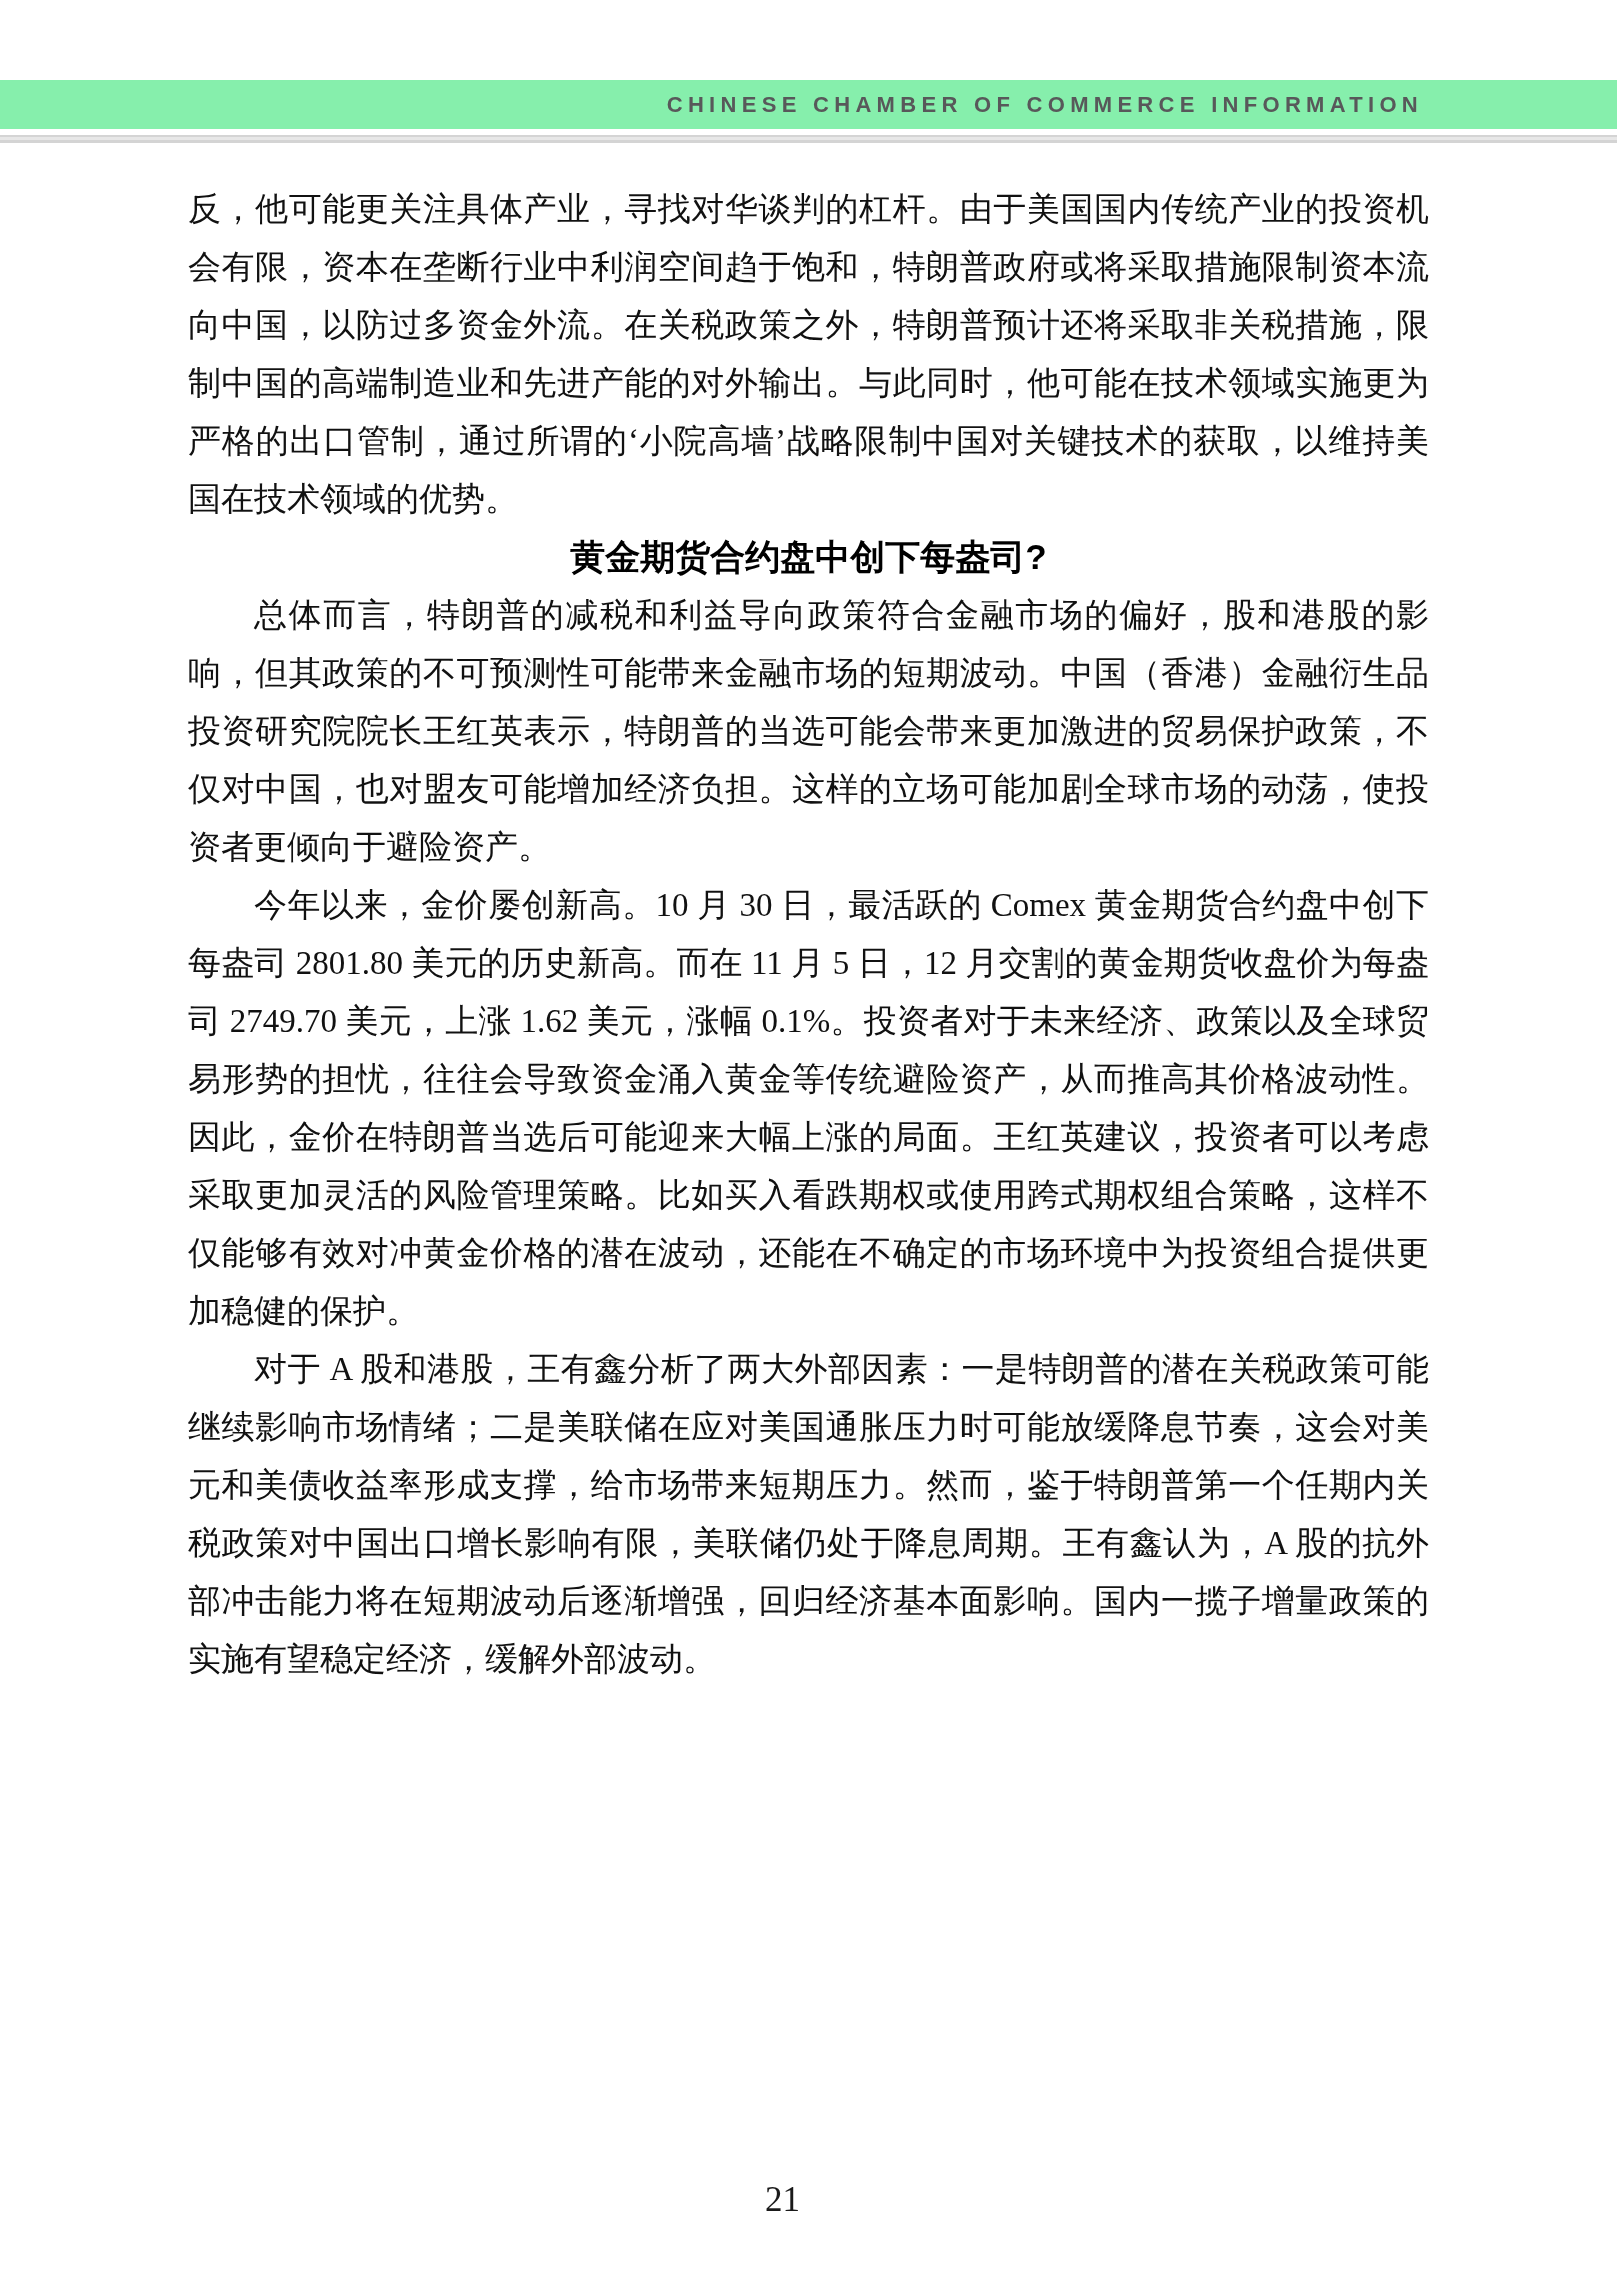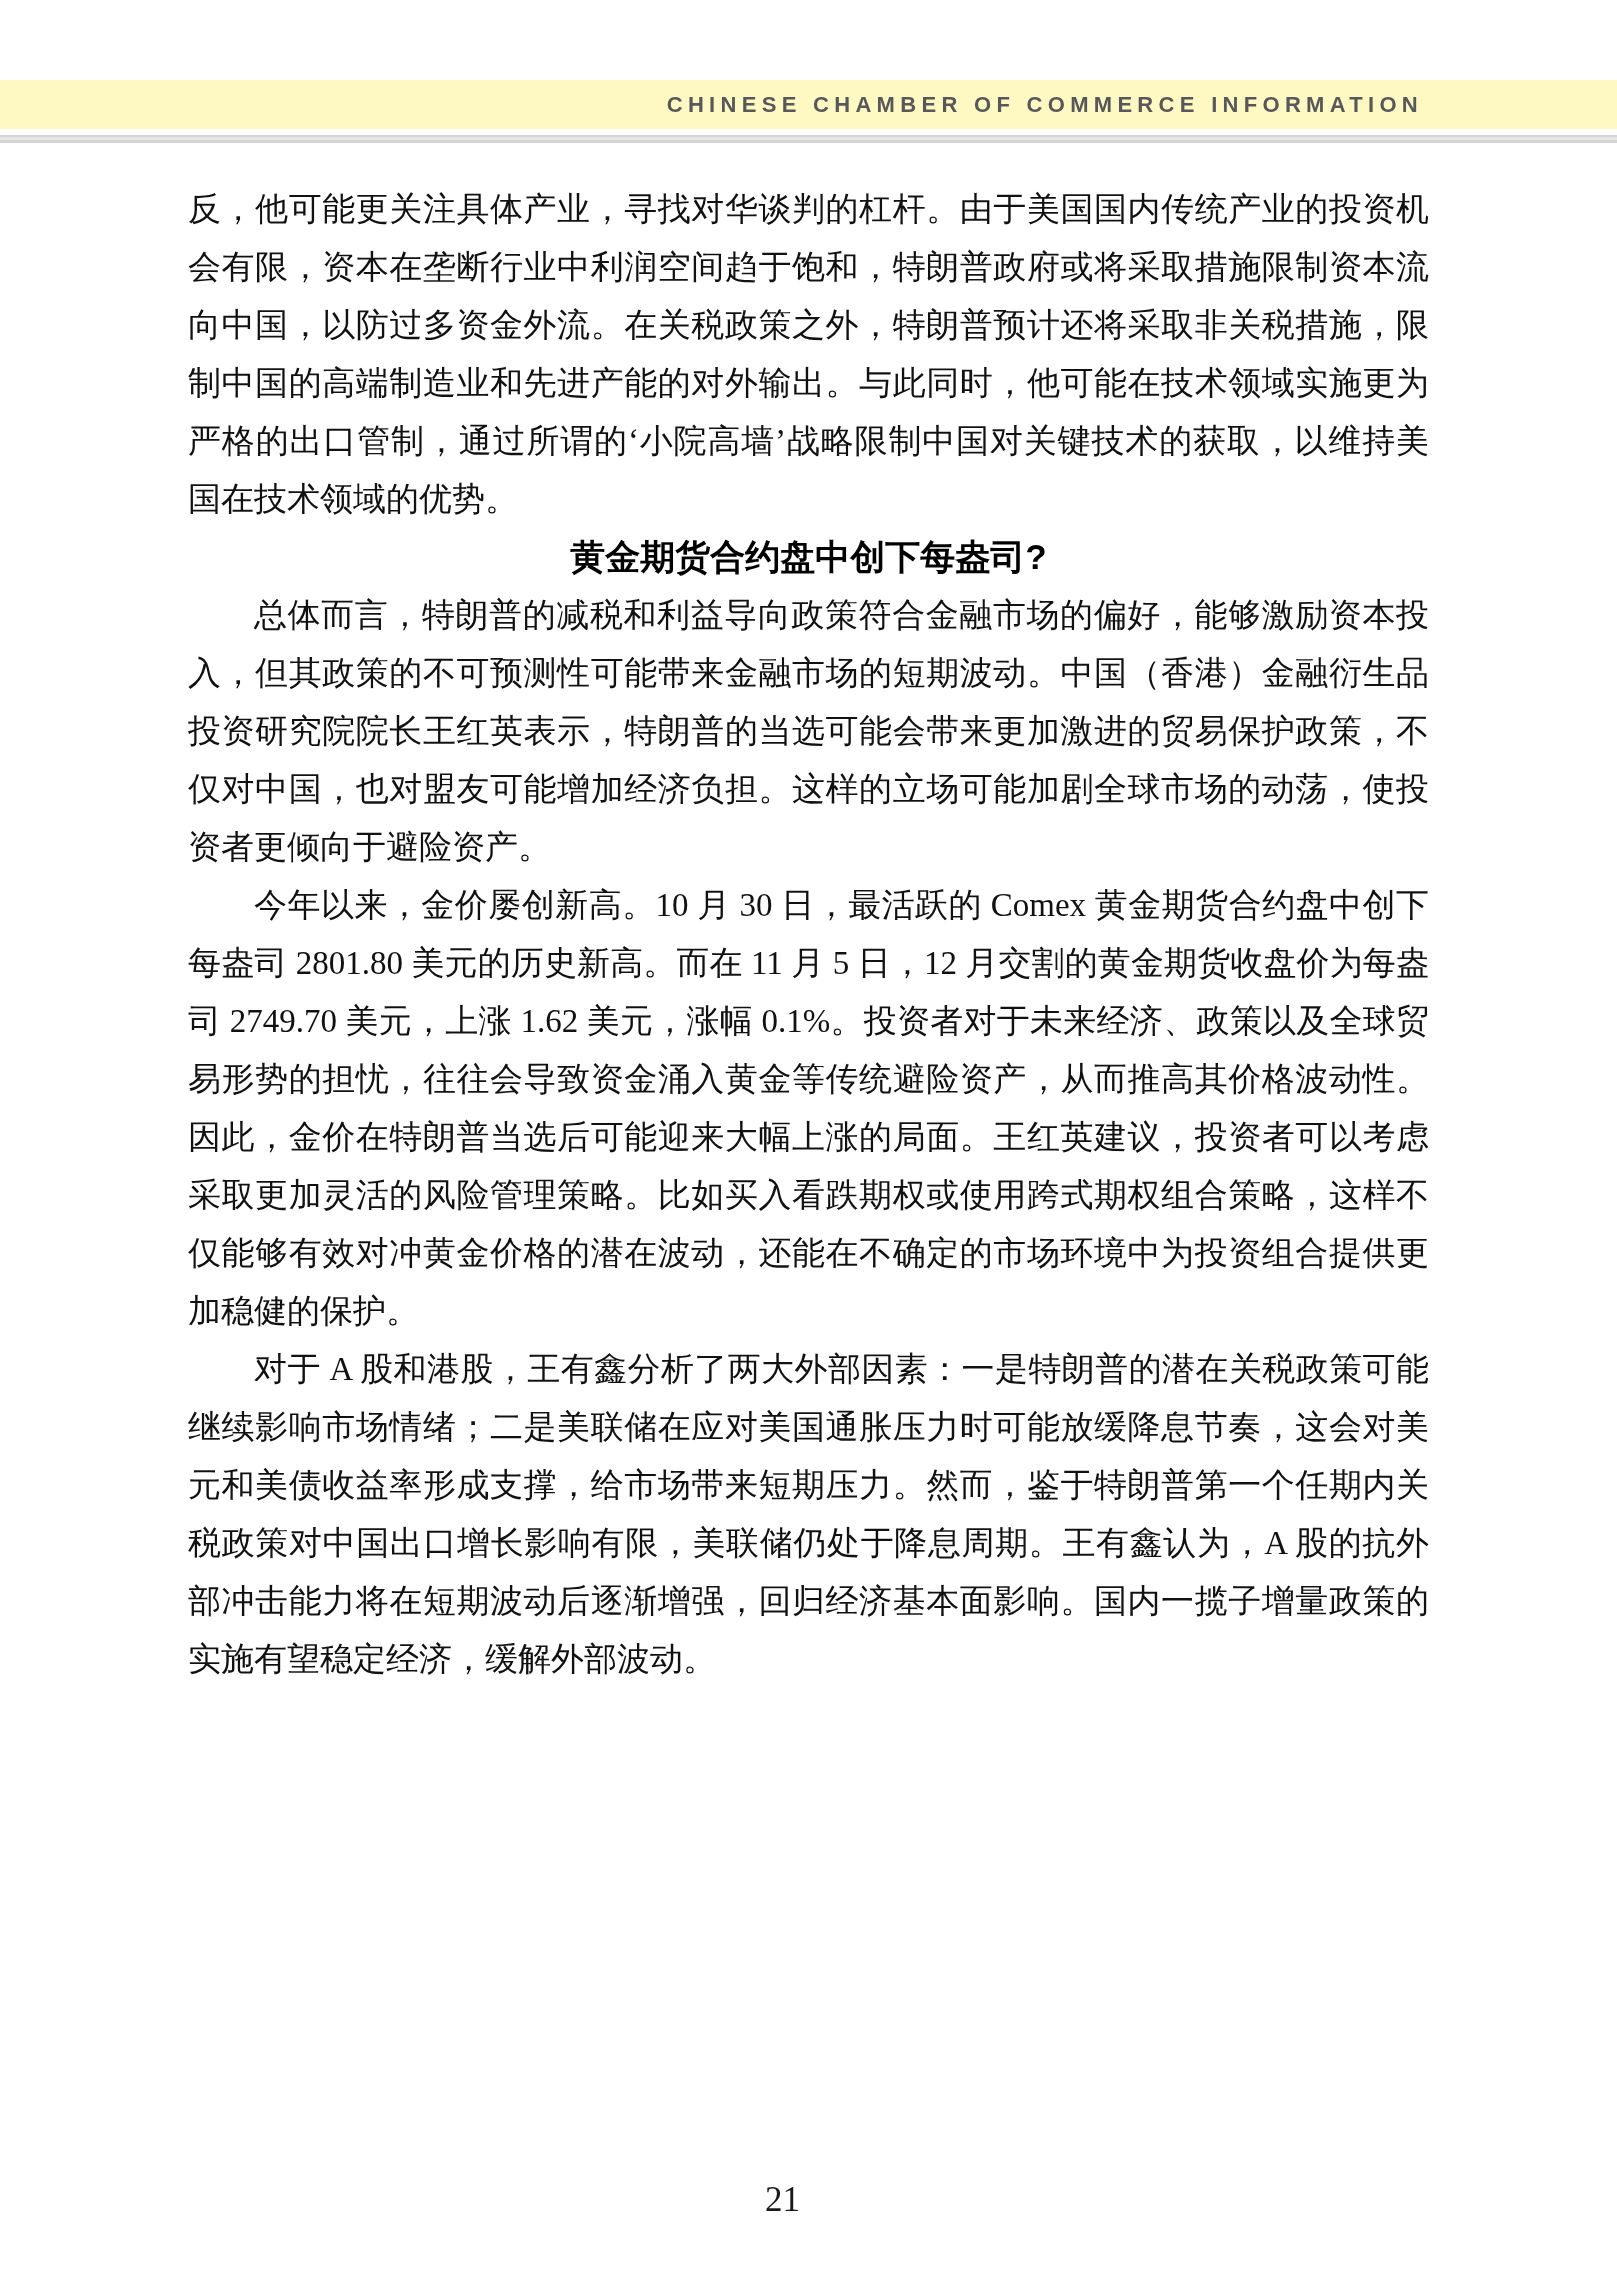--- a/index.html
+++ b/index.html
@@ -10,21 +10,21 @@
     position: relative;
     overflow: hidden;
     font-family: "Liberation Serif", "DejaVu Serif", serif;
   }
   .banner {
     position: absolute;
     top: 80px;
     left: 0;
     width: 1617px;
     height: 49px;
-    background: #fef9c3;
+    background: #86efac;
   }
   .banner-text {
     position: absolute;
     top: 0;
     right: 194px;
     height: 49px;
     line-height: 49px;
     font-family: "Liberation Sans", "DejaVu Sans", sans-serif;
     font-size: 22px;
     font-weight: bold;
@@ -82,21 +82,21 @@
     <span class="banner-text">CHINESE CHAMBER OF COMMERCE INFORMATION</span>
   </div>
 
   <div class="divider-bar"></div>
 
   <div class="article">
     <p class="para lead">反，他可能更关注具体产业，寻找对华谈判的杠杆。由于美国国内传统产业的投资机会有限，资本在垄断行业中利润空间趋于饱和，特朗普政府或将采取措施限制资本流向中国，以防过多资金外流。在关税政策之外，特朗普预计还将采取非关税措施，限制中国的高端制造业和先进产能的对外输出。与此同时，他可能在技术领域实施更为严格的出口管制，通过所谓的‘小院高墙’战略限制中国对关键技术的获取，以维持美国在技术领域的优势。</p>
 
     <h2 class="heading">黄金期货合约盘中创下每盎司?</h2>
 
-    <p class="para">总体而言，特朗普的减税和利益导向政策符合金融市场的偏好，能够激励资本投入，但其政策的不可预测性可能带来金融市场的短期波动。中国（香港）金融衍生品投资研究院院长王红英表示，特朗普的当选可能会带来更加激进的贸易保护政策，不仅对中国，也对盟友可能增加经济负担。这样的立场可能加剧全球市场的动荡，使投资者更倾向于避险资产。</p>
+    <p class="para">总体而言，特朗普的减税和利益导向政策符合金融市场的偏好，股和港股的影响，但其政策的不可预测性可能带来金融市场的短期波动。中国（香港）金融衍生品投资研究院院长王红英表示，特朗普的当选可能会带来更加激进的贸易保护政策，不仅对中国，也对盟友可能增加经济负担。这样的立场可能加剧全球市场的动荡，使投资者更倾向于避险资产。</p>
 
     <p class="para">今年以来，金价屡创新高。10 月 30 日，最活跃的 Comex 黄金期货合约盘中创下每盎司 2801.80 美元的历史新高。而在 11 月 5 日，12 月交割的黄金期货收盘价为每盎司 2749.70 美元，上涨 1.62 美元，涨幅 0.1%。投资者对于未来经济、政策以及全球贸易形势的担忧，往往会导致资金涌入黄金等传统避险资产，从而推高其价格波动性。因此，金价在特朗普当选后可能迎来大幅上涨的局面。王红英建议，投资者可以考虑采取更加灵活的风险管理策略。比如买入看跌期权或使用跨式期权组合策略，这样不仅能够有效对冲黄金价格的潜在波动，还能在不确定的市场环境中为投资组合提供更加稳健的保护。</p>
 
 
 
     <p class="para"><span>对于 A 股和港股，王有鑫分析了两大外部因素：一是特朗普的潜在关税政策可能继续影响市场情绪；二是美联储在应对美国通胀压力时可能放缓降息节奏，这会对美元和美债收益率形成支撑，给市场带来短期压力。然而，鉴于特朗普第一个任期内关税政策对中国出口增长影响有限，美联储仍处于降息周期。王有鑫认为，A 股的抗外部冲击能力将在短期波动后逐渐增强，回归经济基本面影响。国内一揽子增量政策的实施有望稳定经济，缓解外部波动。</span></p>
   </div>
 
   <div class="page-number">21</div>
 

